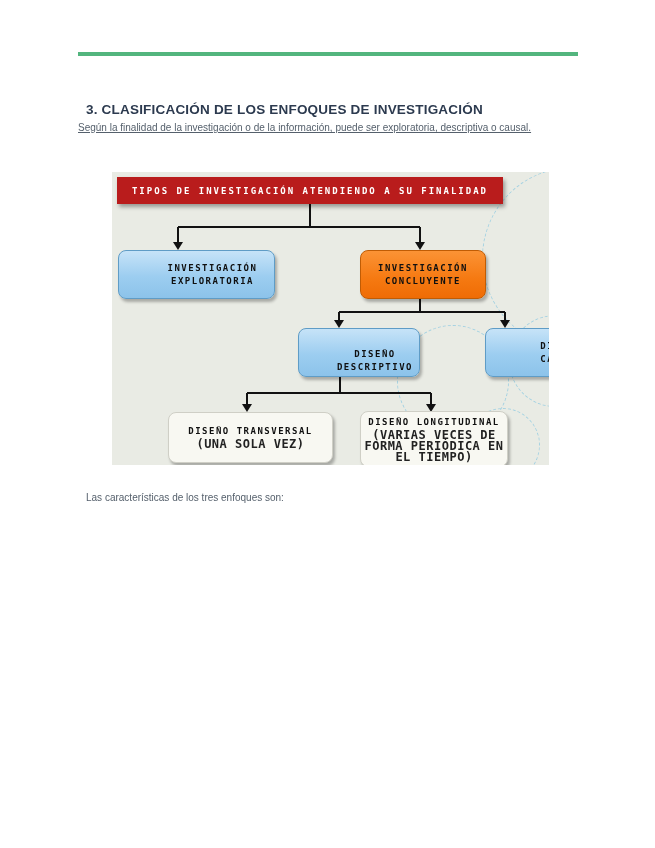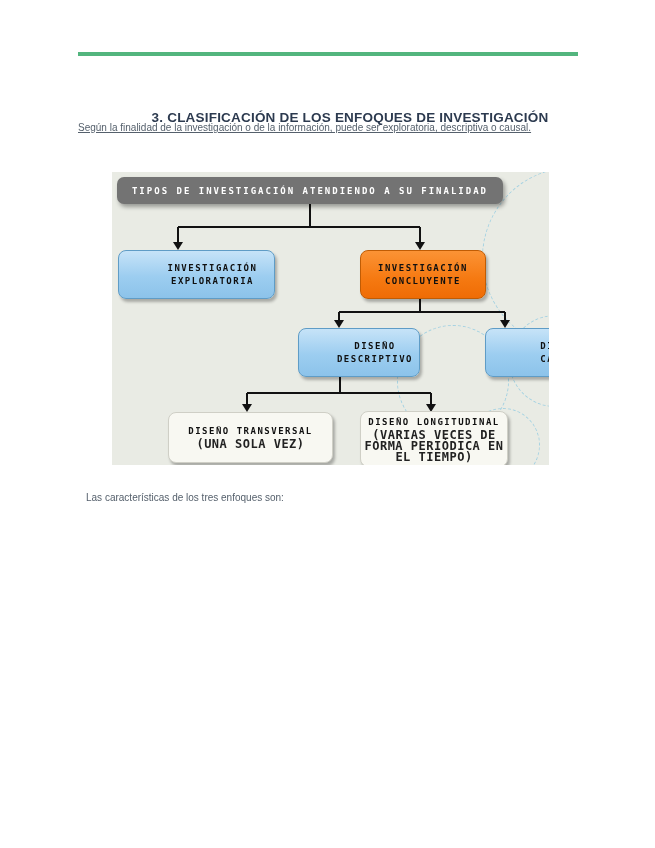--- a/index.html
+++ b/index.html
@@ -27,54 +27,54 @@
     background:#e9ebe4; overflow:hidden;
   }
   .circle { position:absolute; border:1px dashed #a5d2e2; border-radius:50%; }
   .c1 { left:370px; top:-5px;  width:180px; height:180px; }
   .c2 { left:285px; top:153px; width:110px; height:110px; }
   .c3 { left:397px; top:143px; width:90px;  height:90px;  }
   .c4 { left:354px; top:236px; width:72px;  height:72px;  }
 
   .title-box {
     position:absolute; left:5px; top:5px; width:386px; height:27px;
-    background:#737373; border-radius:7px; box-shadow:2px 3px 4px rgba(0,0,0,0.35);
+    background:#b91c1c; border-radius:0; box-shadow:2px 3px 4px rgba(0,0,0,0.35);
     color:#ffffff; display:flex; align-items:center; justify-content:center;
     font-family:"DejaVu Sans Mono", monospace; font-weight:bold; font-size:9px;
     letter-spacing:2px; text-transform:uppercase; white-space:nowrap;
   }
   .node {
     position:absolute; border-radius:8px; box-shadow:2px 3px 3px rgba(0,0,0,0.28);
     display:flex; flex-direction:column; align-items:center; justify-content:center;
     text-align:center; font-family:"DejaVu Sans Mono", monospace; font-weight:bold;
     color:#101010; padding:2px;
   }
   .node .label { font-size:9px; letter-spacing:1.5px; text-transform:uppercase; line-height:13px; }
   .node .note  { font-size:12px; letter-spacing:0.5px; text-transform:uppercase; line-height:11px; color:#222; margin-top:1px; }
   .node.blue   { background:linear-gradient(180deg,#c6e3f8 0%,#9ccdf0 55%,#8cc3ea 100%); border:1px solid #5f9cc6;padding-left:34px; }
   .node.orange { background:linear-gradient(180deg,#fb9335 0%,#f57911 60%,#ef6c05 100%); border:1px solid #c05c04;text-align:center; }
   .node.white  { background:#f8f8f2; border:1px solid #cfcfc6; }
 
   .n-exploratoria { left:6px;   top:78px;  width:119px; height:43px; }
   .n-concluyente  { left:248px; top:78px;  width:120px; height:43px; }
-  .n-descriptivo  { left:186px; top:156px; width:84px;  height:43px; }
+  .n-descriptivo  { left:186px; top:156px; width:84px;  height:43px;justify-content:flex-end; }
   .n-causal       { left:351px; top:156px; width:82px;  height:43px;margin-left:22px; }
   .n-transversal  { left:56px;  top:240px; width:159px; height:45px; }
   .n-longitudinal { left:248px; top:239px; width:142px; height:50px; }
 
   .connectors { position:absolute; left:0; top:0; pointer-events:none; }
 </style>
 </head>
 <body>
 
 <div class="page">
 
   <div class="top-rule"></div>
 
-  <h1 class="heading" style="margin:16px;text-align:center;">3. CLASIFICACIÓN DE LOS ENFOQUES DE INVESTIGACIÓN</h1>
+  <h1 class="heading" style="margin:8px;">3. CLASIFICACIÓN DE LOS ENFOQUES DE INVESTIGACIÓN</h1>
 
   <p class="intro" style="margin:0;text-decoration:underline;">Según la finalidad de la investigación o de la información, puede ser exploratoria, descriptiva o causal.</p>
 
   <div class="diagram">
 
     <div class="circle c1"></div>
     <div class="circle c2"></div>
     <div class="circle c3"></div>
     <div class="circle c4"></div>
 

